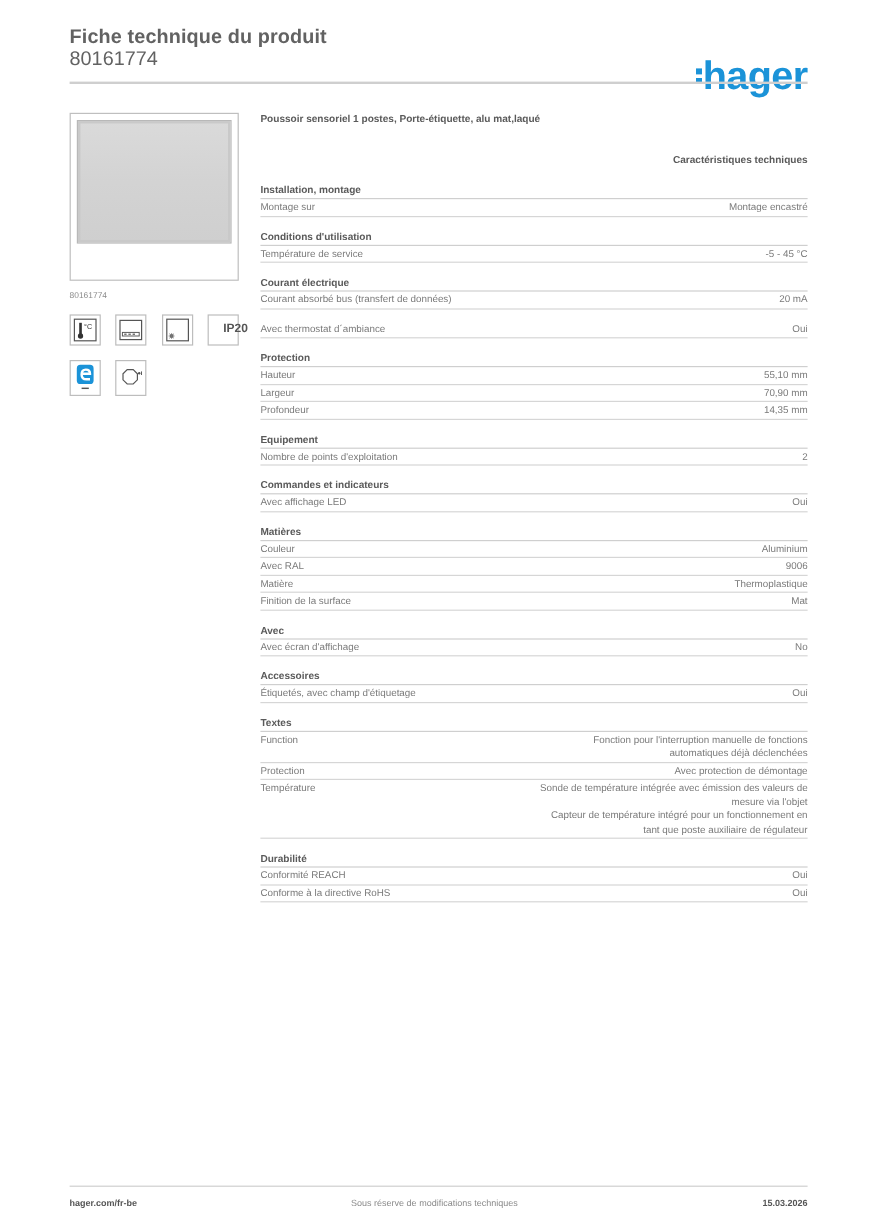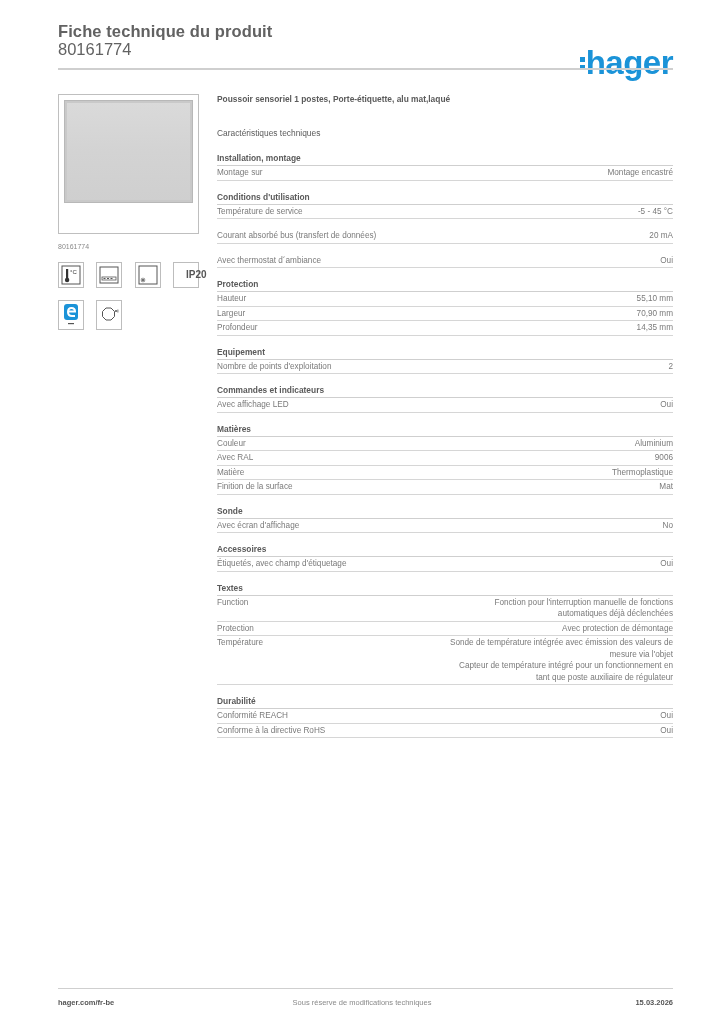--- a/index.html
+++ b/index.html
@@ -130,23 +130,24 @@
       width: 456px;
     }
     .product-desc {
       font-size: 8.4px;
       font-weight: bold;
       color: #5a5a5a;
       height: 34px;
     }
     .section-main {
       font-size: 8.4px;
-      font-weight: normal;
+      font-weight: bold;
       color: #5a5a5a;
       height: 24px;
+      text-align: right;
     }
     .group {
       margin-bottom: 10px;
     }
     .group-title {
       font-size: 8.4px;
       font-weight: bold;
       color: #5a5a5a;
       height: 12px;
       line-height: 12px;
@@ -281,20 +282,21 @@
       <div class="group">
         <div class="group-title">Conditions d'utilisation</div>
         <div class="row">
           <div class="label">Température de service</div>
           <div class="value">
             <span>-5 - 45 °C</span>
           </div>
         </div>
       </div>
       <div class="group">
+        <div class="group-title">Courant électrique</div>
         <div class="row">
           <div class="label">Courant absorbé bus (transfert de données)</div>
           <div class="value">
             <span>20 mA</span>
           </div>
         </div>
       </div>
       <div class="group">
         <div class="row">
           <div class="label">Avec thermostat d´ambiance</div>
@@ -363,21 +365,21 @@
           </div>
         </div>
         <div class="row">
           <div class="label">Finition de la surface</div>
           <div class="value">
             <span>Mat</span>
           </div>
         </div>
       </div>
       <div class="group">
-        <div class="group-title">Sonde</div>
+        <div class="group-title">Avec</div>
         <div class="row">
           <div class="label">Avec écran d'affichage</div>
           <div class="value">
             <span>No</span>
           </div>
         </div>
       </div>
       <div class="group">
         <div class="group-title">Accessoires</div>
         <div class="row">

